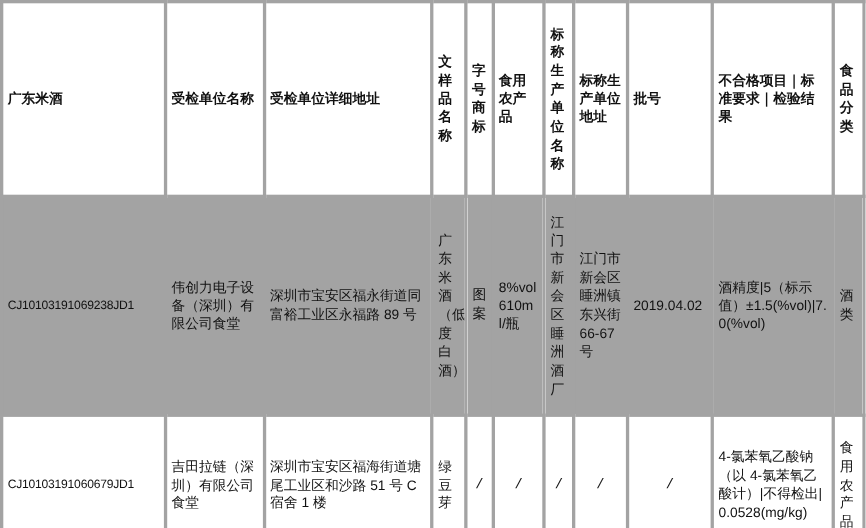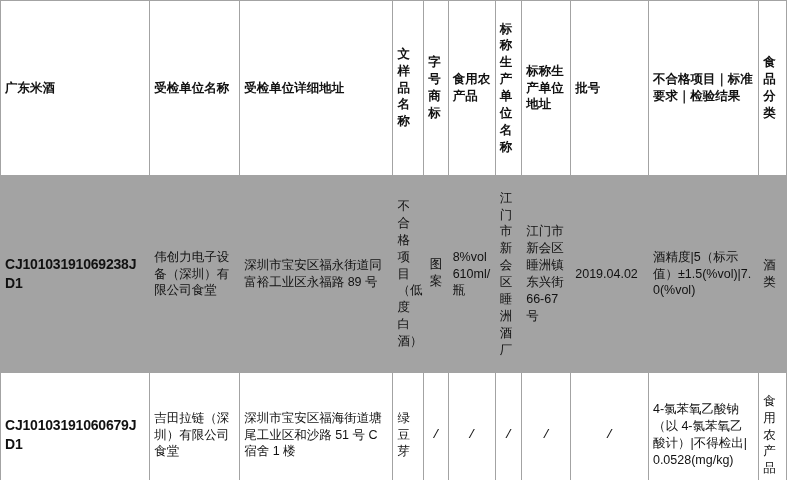--- a/index.html
+++ b/index.html
@@ -15,21 +15,21 @@
     overflow: hidden;
   }
   table.report {
     border-collapse: collapse;
     table-layout: fixed;
     width: 787px;
     font-size: 12.5px;
   }
   table.report th,
   table.report td {
-    border: 1px solid #a3a3a3;
+    border: 3px solid #a3a3a3;
     vertical-align: middle;
     padding: 3px 4px;
     line-height: 1.35;
     word-break: break-all;
     overflow: hidden;
   }
   thead th {
     background: #ffffff;
     font-weight: bold;
     text-align: left;
@@ -38,24 +38,23 @@
   }
   tbody tr.row-a td {
     background: #a3a3a3;
     height: 190px;
   }
   tbody tr.row-b td {
     background: #ffffff;
     height: 118px;
   }
   .id-cell {
-    font-size: 14px;
+    font-size: 11px;
     letter-spacing: -0.2px;
     word-break: break-all;
-    font-weight: bold;
   }
   .narrow {
     text-align: center;
     font-family: Liberation Mono, monospace;
   }
 </style>
 </head>
 <body>
 
 <table class="report">
@@ -85,21 +84,21 @@
       <th><span>批号</span></th>
       <th><span>不合格项目｜标准要求｜检验结果</span></th>
       <th><span>食品分类</span></th>
     </tr>
   </thead>
   <tbody>
     <tr class="row-a">
       <td class="id-cell">CJ10103191069238JD1</td>
       <td>伟创力电子设备（深圳）有限公司食堂</td>
       <td>深圳市宝安区福永街道同富裕工业区永福路 89 号</td>
-      <td>不合格项目（低度白酒）</td>
+      <td>广东米酒（低度白酒）</td>
       <td class="narrow">图案</td>
       <td>8%vol 610ml/瓶</td>
       <td>江门市新会区睡洲酒厂</td>
       <td>江门市新会区睡洲镇东兴街 66-67 号</td>
       <td>2019.04.02</td>
       <td>酒精度|5（标示值）±1.5(%vol)|7.0(%vol)</td>
       <td>酒类</td>
     </tr>
     <tr class="row-b">
       <td class="id-cell">CJ10103191060679JD1</td>

